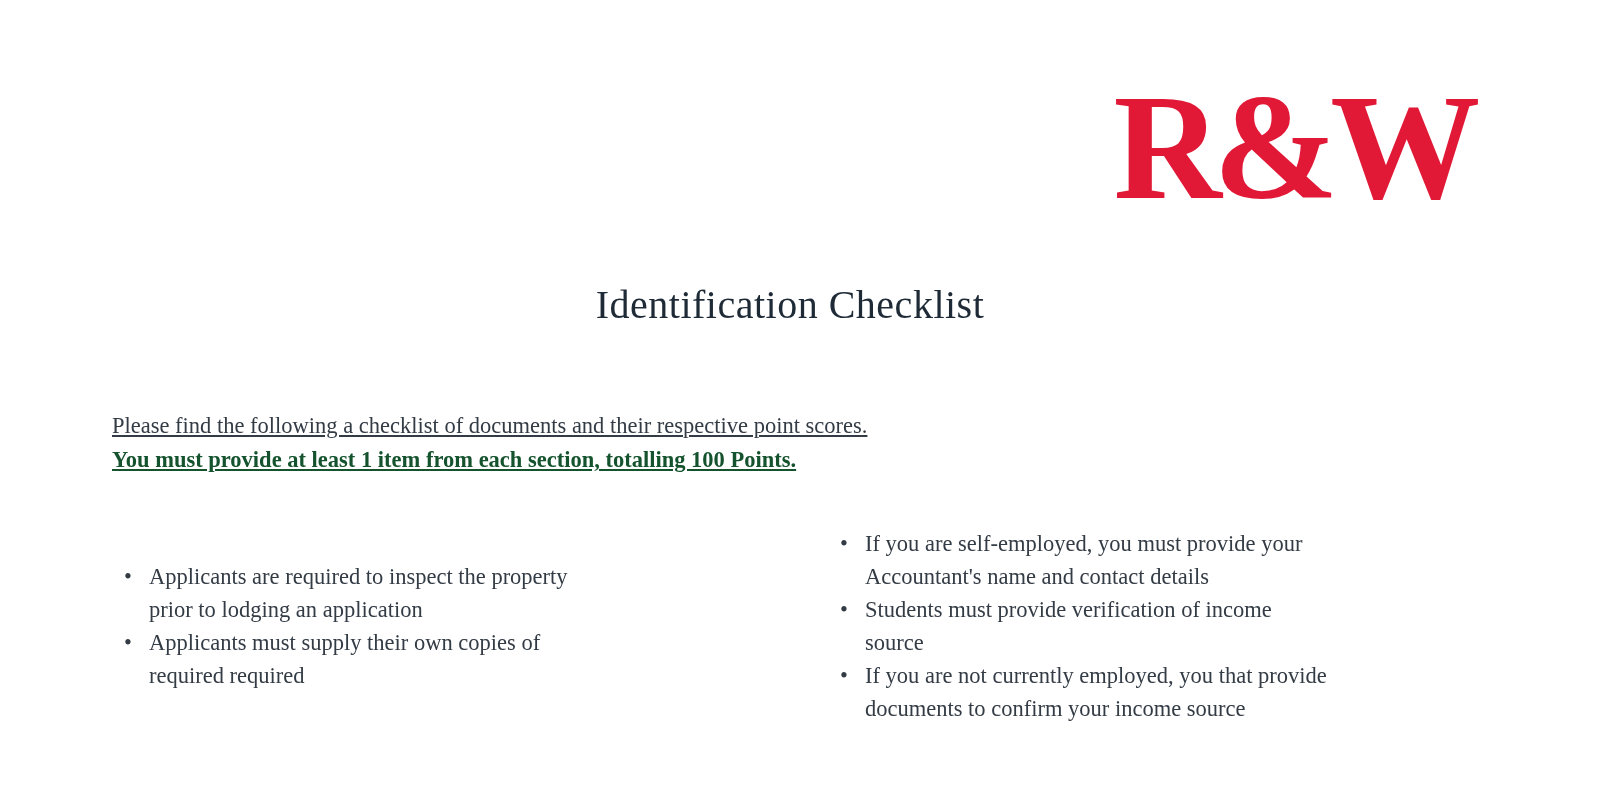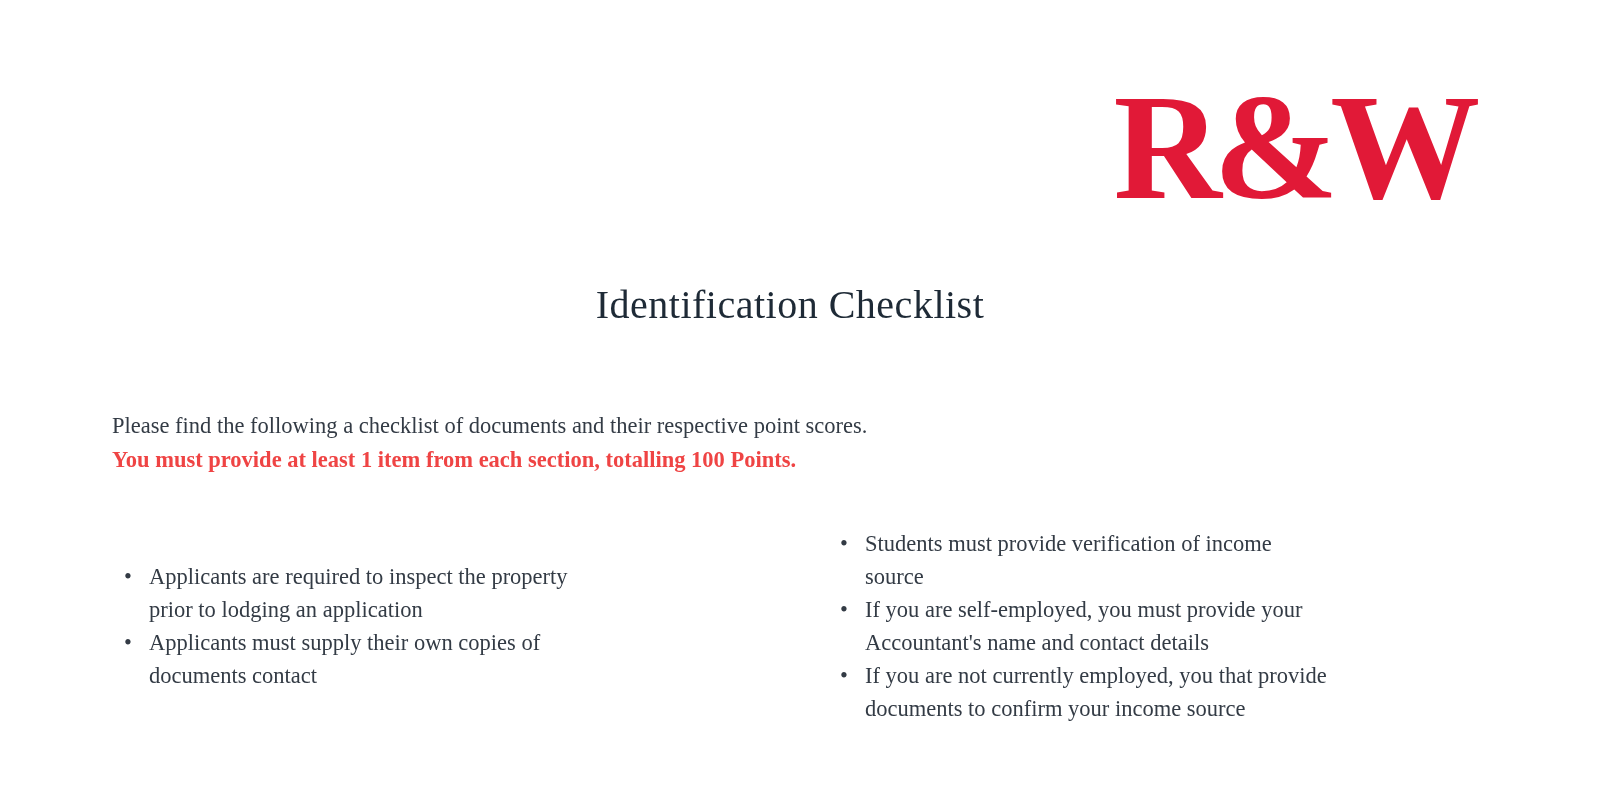--- a/index.html
+++ b/index.html
@@ -46,22 +46,22 @@
   }
   .intro {
     position: absolute;
     top: 409px;
     left: 112px;
     right: 100px;
     font-size: 22.5px;
     line-height: 34px;
     color: var(--body);
   }
-  .intro-line { margin: 0; }
-  .intro-line.bold { font-weight: bold; color: #ef4444; }
+  .intro-line { margin: 0; text-decoration: underline; }
+  .intro-line.bold { font-weight: bold; color: #14532d; }
   .columns {
     position: absolute;
     top: 527px;
     left: 122px;
     display: flex;
     align-items: center;
   }
   .note-list {
     list-style: none;
     width: 620px;
@@ -97,25 +97,25 @@
   <div class="intro">
     <p class="intro-line">Please find the following a checklist of documents and their respective point scores.</p>
     <p class="intro-line bold">You must provide at least 1 item from each section, totalling 100 Points.</p>
   </div>
 
   <div class="columns">
     <ul class="note-list">
         <li>Applicants are required to inspect the property
 prior to lodging an application</li>
         <li>Applicants must supply their own copies of
-documents contact</li>
+required required</li>
       </ul>
     <ul class="note-list right">
+        <li>If you are self-employed, you must provide your
+Accountant's name and contact details</li>
         <li>Students must provide verification of income
 source</li>
-        <li>If you are self-employed, you must provide your
-Accountant's name and contact details</li>
         <li>If you are not currently employed, you that provide
 documents to confirm your income source</li>
       </ul>
   </div>
 
 </div>
 
 </body></html>

